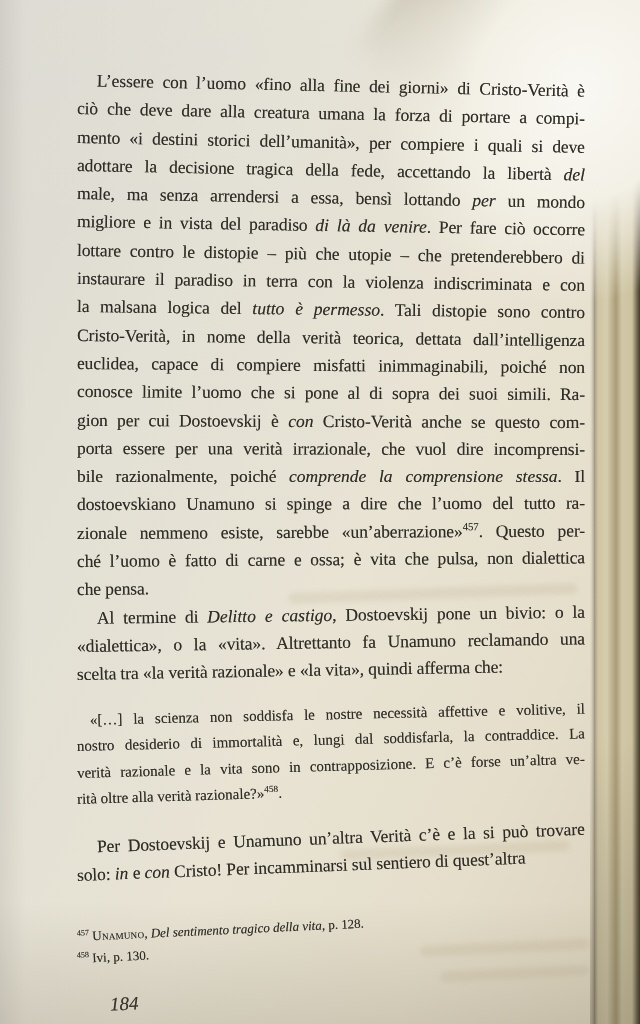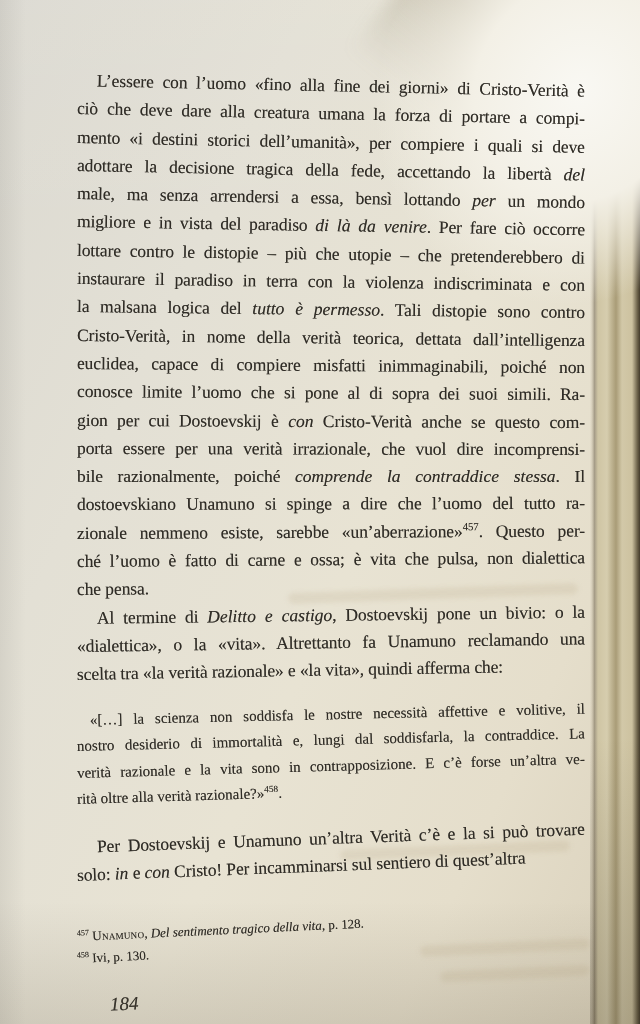--- a/index.html
+++ b/index.html
@@ -138,21 +138,21 @@
       <div class="line body" style="transform: rotate(1.02deg);">male, ma senza arrendersi a essa, bensì lottando <i>per</i> un mondo</div>
       <div class="line body" style="transform: rotate(0.94deg);">migliore e in vista del paradiso <i>di là da venire</i>. Per fare ciò occorre</div>
       <div class="line body" style="transform: rotate(0.86deg);">lottare contro le distopie – più che utopie – che pretenderebbero di</div>
       <div class="line body" style="transform: rotate(0.77deg);">instaurare il paradiso in terra con la violenza indiscriminata e con</div>
       <div class="line body" style="transform: rotate(0.68deg);">la malsana logica del <i>tutto è permesso</i>. Tali distopie sono contro</div>
       <div class="line body" style="transform: rotate(0.58deg);">Cristo-Verità, in nome della verità teorica, dettata dall’intelligenza</div>
       <div class="line body" style="transform: rotate(0.47deg);">euclidea, capace di compiere misfatti inimmaginabili, poiché non</div>
       <div class="line body" style="transform: rotate(0.36deg);">conosce limite l’uomo che si pone al di sopra dei suoi simili. Ra-</div>
       <div class="line body" style="transform: rotate(0.24deg);">gion per cui Dostoevskij è <i>con</i> Cristo-Verità anche se questo com-</div>
       <div class="line body" style="transform: rotate(0.12deg);">porta essere per una verità irrazionale, che vuol dire incomprensi-</div>
-      <div class="line body" style="transform: rotate(-0.01deg);">bile razionalmente, poiché <i>comprende la contraddice stessa</i>. Il</div>
+      <div class="line body" style="transform: rotate(-0.01deg);">bile razionalmente, poiché <i>comprende la comprensione stessa</i>. Il</div>
       <div class="line body" style="transform: rotate(-0.14deg);">dostoevskiano Unamuno si spinge a dire che l’uomo del tutto ra-</div>
       <div class="line body" style="transform: rotate(-0.28deg);">zionale nemmeno esiste, sarebbe «un’aberrazione»<sup>457</sup>. Questo per-</div>
       <div class="line body" style="transform: rotate(-0.42deg);">ché l’uomo è fatto di carne e ossa; è vita che pulsa, non dialettica</div>
       <div class="line body last" style="transform: rotate(-0.56deg);">che pensa.</div>
     </div>
 
     <div class="para">
       <div class="line body indent" style="transform: rotate(-0.71deg);">Al termine di <i>Delitto e castigo</i>, Dostoevskij pone un bivio: o la</div>
       <div class="line body" style="transform: rotate(-0.86deg);">«dialettica», o la «vita». Altrettanto fa Unamuno reclamando una</div>
       <div class="line body last" style="transform: rotate(-1.02deg);">scelta tra «la verità razionale» e «la vita», quindi afferma che:</div>

